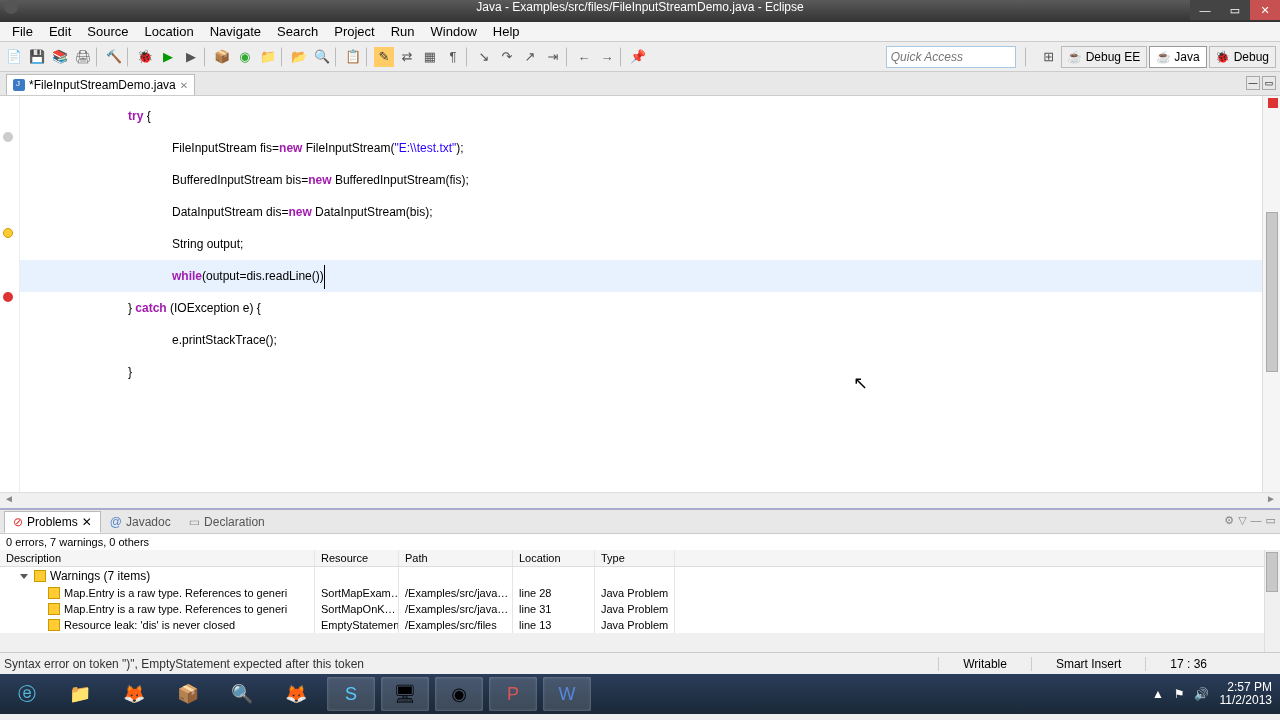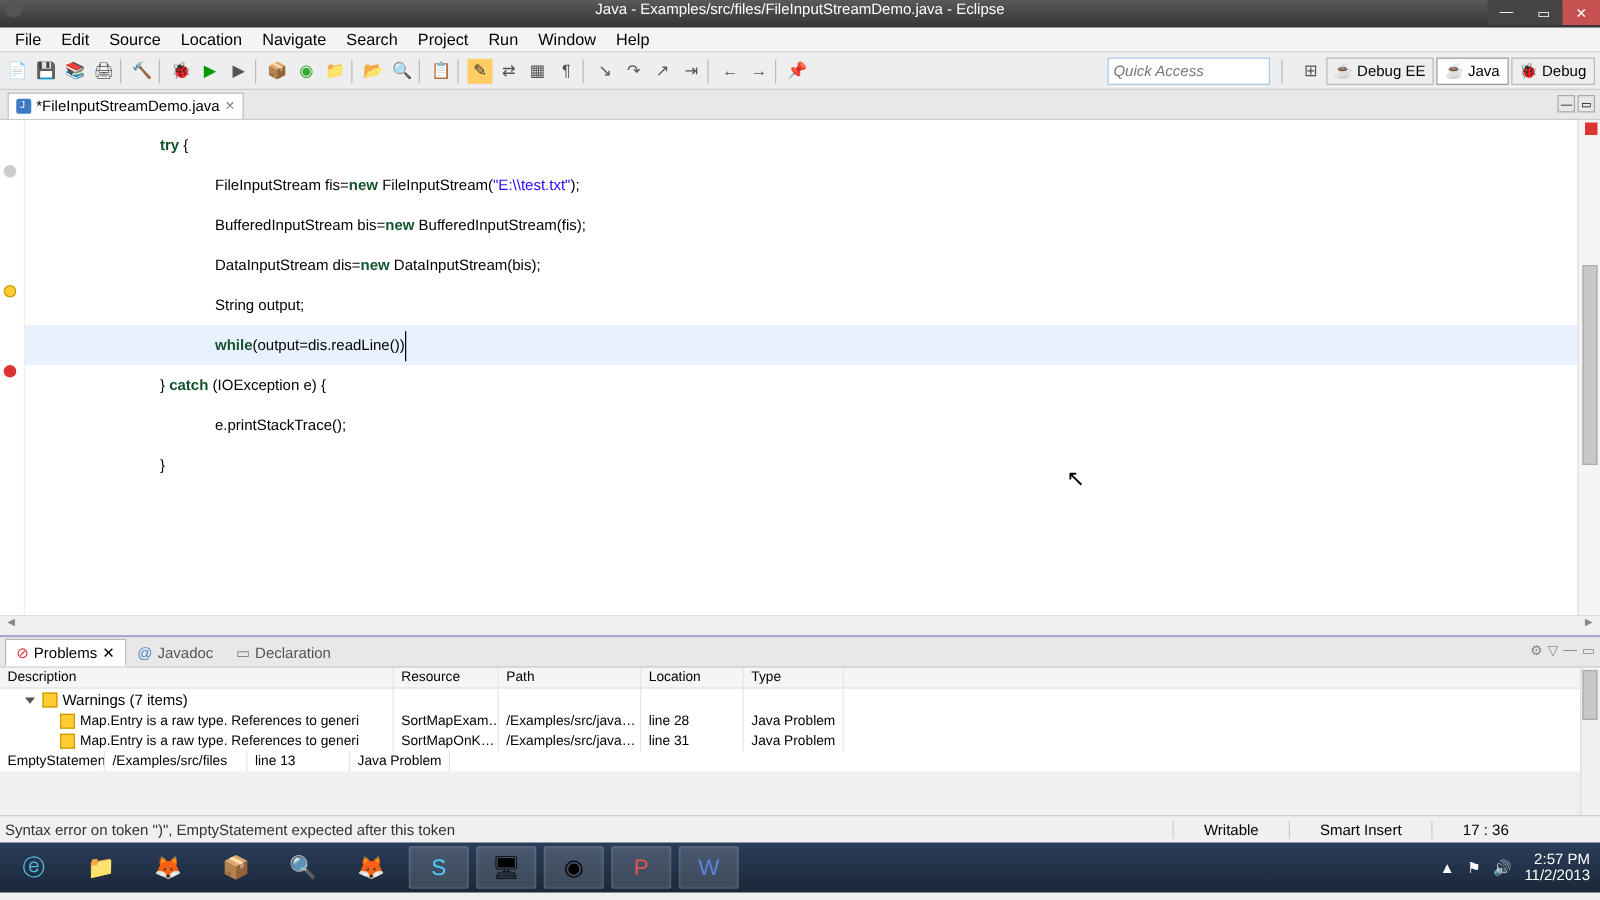--- a/index.html
+++ b/index.html
@@ -24,21 +24,21 @@
 .editor-tab .close-x { color: #888; font-size: 10px; }
 .tab-icon { width: 12px; height: 12px; display: inline-block; background: #3c7ac5; border-radius: 2px; position: relative; }
 .tab-icon::after { content: "J"; color: #fff; font-size: 8px; position: absolute; top: 0; left: 3px; }
 .editor-tabs .min-max { position: absolute; right: 4px; display: flex; gap: 2px; top: 4px; }
 .editor-tabs .min-max span { width: 14px; height: 14px; border: 1px solid #aaa; font-size: 9px; display: flex; align-items: center; justify-content: center; }
 .editor-area { height: 396px; display: flex; background: #fff; position: relative; }
 .gutter { width: 20px; background: #fff; border-right: 1px solid #eee; position: relative; }
 .gutter .mark { position: absolute; width: 10px; height: 10px; border-radius: 50%; left: 3px; }
 .code { flex: 1; padding: 4px 0; font-family: "Consolas", "Courier New", monospace; font-size: 24px; line-height: 32px; overflow: hidden; position: relative; white-space: pre; color: #000; }
 .code .line { padding-left: 90px; }
-.code .kw { color: #14532d; font-weight: bold; }
+.code .kw { color: #a21caf; font-weight: bold; }
 .code .str { color: #2a00ff; }
 .code .line.hl { background: #e8f2fe; }
 .cursor-caret { display: inline-block; width: 1px; height: 24px; background: #000; vertical-align: middle; }
 .right-strip { width: 18px; background: #f5f5f5; border-left: 1px solid #ddd; position: relative; }
 .right-strip .err { position: absolute; right: 2px; top: 2px; width: 10px; height: 10px; background: #d33; }
 .right-strip .scroll-thumb { position: absolute; right: 2px; top: 116px; width: 12px; height: 160px; background: #c8c8c8; border: 1px solid #aaa; }
 .h-scroll { height: 16px; background: #f0f0f0; border-top: 1px solid #ddd; display: flex; justify-content: space-between; padding: 0 4px; }
 .h-scroll span { font-size: 10px; color: #888; }
 .bottom-panel { height: 144px; border-top: 2px solid #aac; display: flex; flex-direction: column; }
 .bottom-tabs { height: 24px; background: #e8e8e8; display: flex; align-items: flex-end; padding-left: 4px; position: relative; border-bottom: 1px solid #ccc; }
@@ -200,20 +200,21 @@
         <span style="color:#888">▭</span>
         <span>Declaration</span>
       </div>
     <div class="tools">
       <span>⚙</span>
       <span>▽</span>
       <span>—</span>
       <span>▭</span>
     </div>
   </div>
+  <div class="problems-info">0 errors, 7 warnings, 0 others</div>
   <div class="problems-table">
     <div class="problems-content">
       <div class="p-header">
         <div class="col-desc">Description</div>
         <div class="col-res">Resource</div>
         <div class="col-path">Path</div>
         <div class="col-loc">Location</div>
         <div class="col-type">Type</div>
       </div>
       <div class="p-row group">
@@ -236,20 +237,21 @@
             <div class="col-type">Java Problem</div>
           </div>
           <div class="p-row">
             <div class="col-desc"><span class="wicon"></span>Map.Entry is a raw type. References to generi</div>
             <div class="col-res">SortMapOnK…</div>
             <div class="col-path">/Examples/src/java…</div>
             <div class="col-loc">line 31</div>
             <div class="col-type">Java Problem</div>
           </div>
           <div class="p-row">
+            <div class="col-desc"><span class="wicon"></span>Resource leak: 'dis' is never closed</div>
             <div class="col-res">EmptyStatement…</div>
             <div class="col-path">/Examples/src/files</div>
             <div class="col-loc">line 13</div>
             <div class="col-type">Java Problem</div>
           </div>
         </div>
     </div>
     <div class="p-scroll">
         <div class="th"></div>
       </div>

